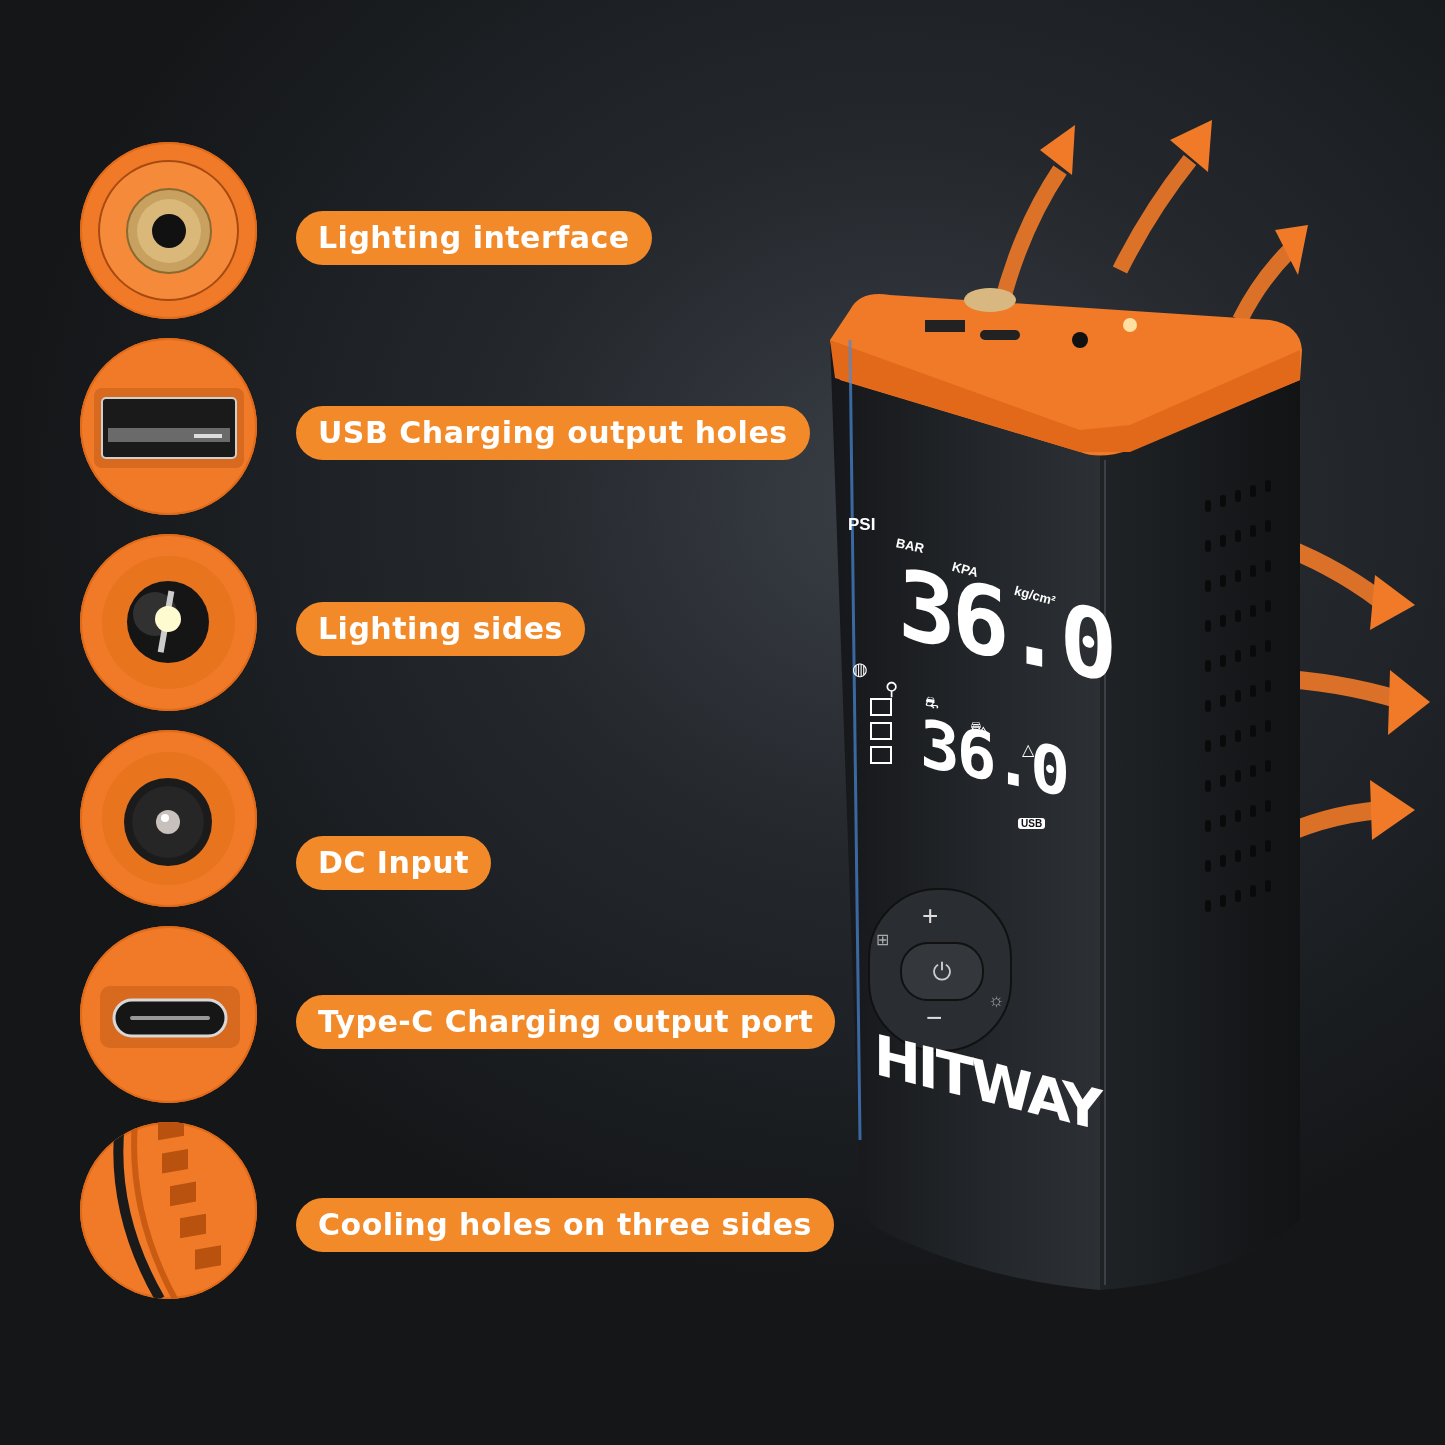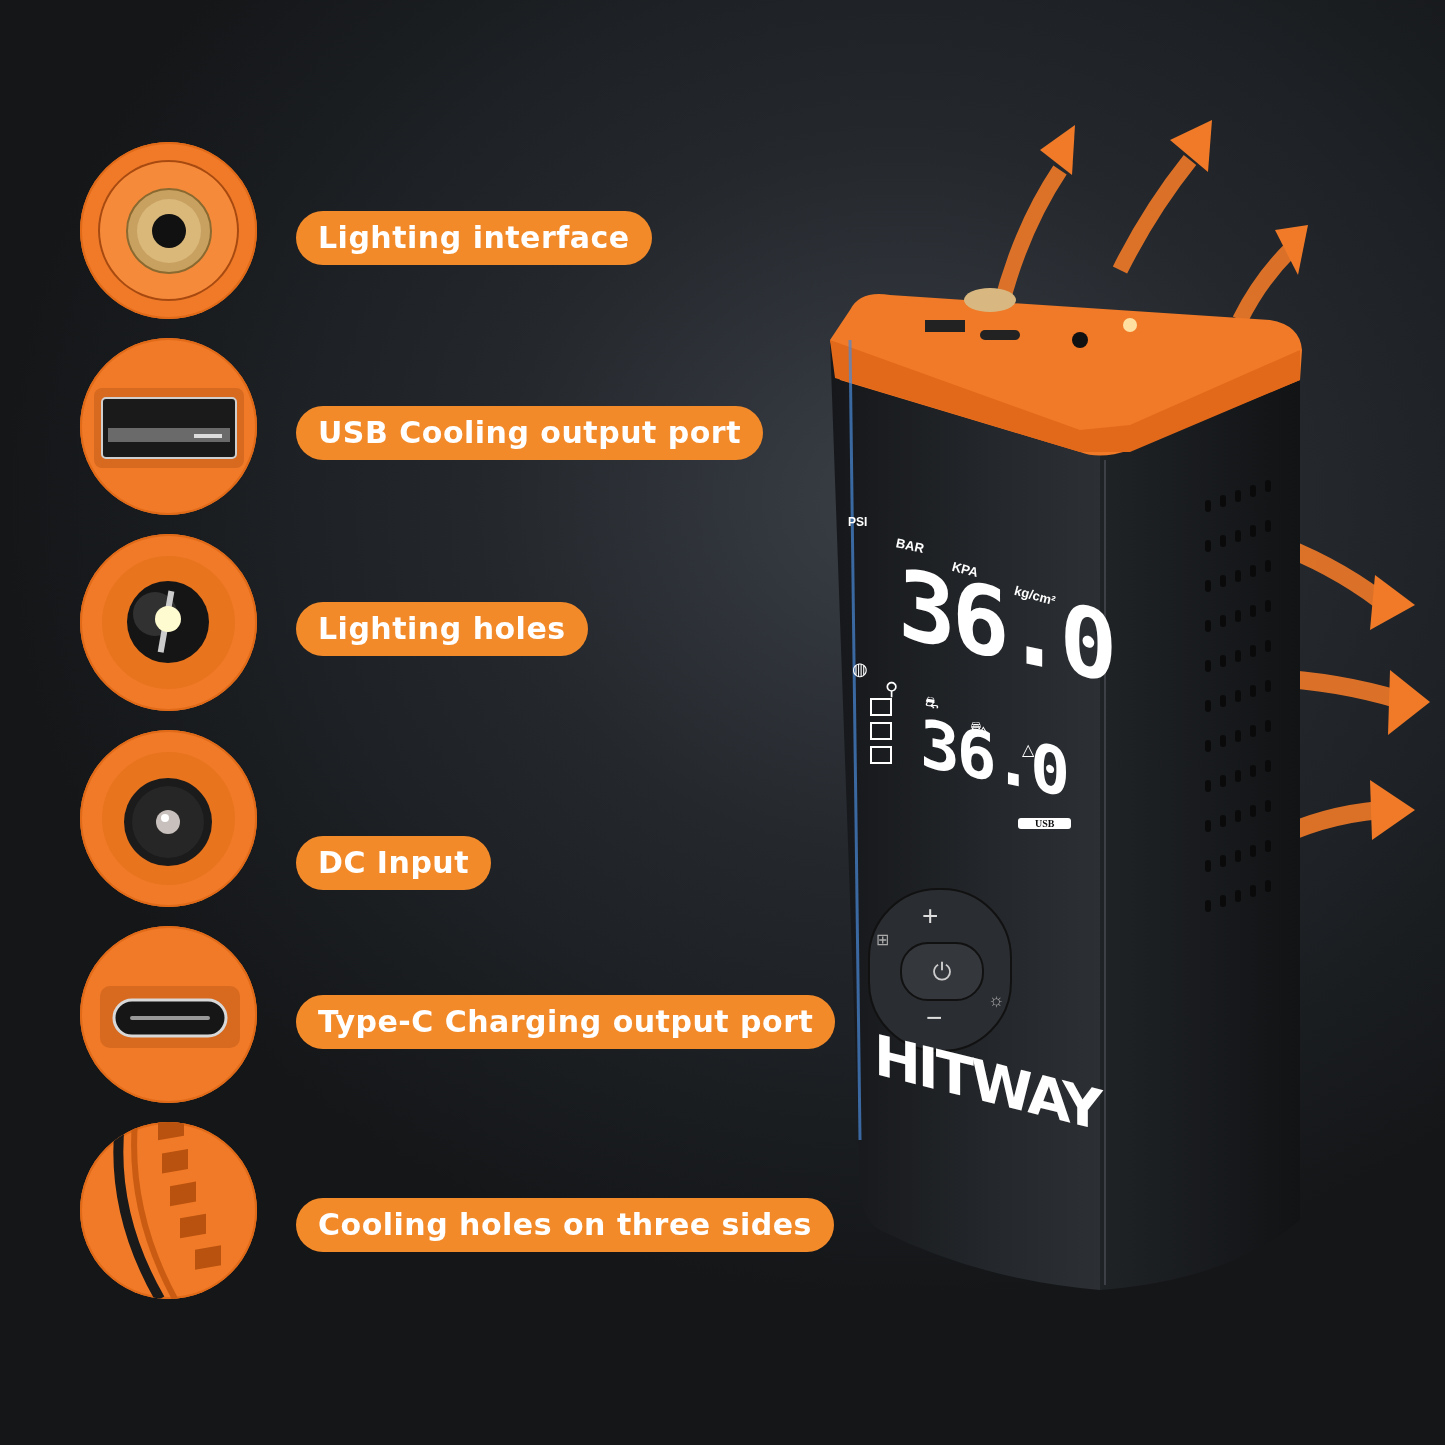--- a/index.html
+++ b/index.html
@@ -41,32 +41,32 @@
 <div class="pill" style="top:211px">Lighting interface</div>
 
 <div class="feature-circle" style="top:338px">
   <div style="position:absolute;left:14px;top:50px;width:150px;height:80px;background:#d86a20;border-radius:8px;"></div>
   <svg style="position:absolute;left:20px;top:58px" width="138" height="64">
     <rect x="2" y="2" width="134" height="60" rx="4" fill="#1a1a1a" stroke="#cfcfcf" stroke-width="2"></rect>
     <rect x="8" y="32" width="122" height="14" fill="#6a6a6a"></rect>
     <rect x="94" y="38" width="28" height="4" fill="#ddd"></rect>
   </svg>
 </div>
-<div class="pill" style="top:406px">USB Cooling output port</div>
+<div class="pill" style="top:406px">USB Charging output holes</div>
 
 <div class="feature-circle" style="top:534px">
   <div class="ring" style="left:22px;top:22px;width:133px;height:133px;background:#e8741e;"></div>
   <svg style="position:absolute;left:45px;top:45px" width="86" height="86">
     <circle cx="43" cy="43" r="41" fill="#151515"></circle>
     <circle cx="30" cy="35" r="22" fill="#444" opacity="0.6"></circle>
     <rect x="38" y="12" width="6" height="62" fill="#ccc" transform="rotate(10 43 43)"></rect>
     <circle cx="43" cy="40" r="13" fill="#fffbd0"></circle>
   </svg>
 </div>
-<div class="pill" style="top:602px">Lighting holes</div>
+<div class="pill" style="top:602px">Lighting sides</div>
 
 <div class="feature-circle" style="top:730px">
   <div class="ring" style="left:22px;top:22px;width:133px;height:133px;background:#e8741e;"></div>
   <svg style="position:absolute;left:42px;top:46px" width="92" height="92">
     <circle cx="46" cy="46" r="44" fill="#1b1b1b"></circle>
     <circle cx="46" cy="46" r="36" fill="#262626"></circle>
     <circle cx="46" cy="46" r="12" fill="#c8c0bc"></circle>
     <circle cx="43" cy="42" r="4" fill="#fff"></circle>
   </svg>
 </div>
@@ -191,39 +191,39 @@
         <rect x="420" y="565" width="6" height="12" rx="3"></rect>
         <rect x="435" y="560" width="6" height="12" rx="3"></rect>
       <rect x="375" y="620" width="6" height="12" rx="3"></rect>
         <rect x="390" y="615" width="6" height="12" rx="3"></rect>
         <rect x="405" y="610" width="6" height="12" rx="3"></rect>
         <rect x="420" y="605" width="6" height="12" rx="3"></rect>
         <rect x="435" y="600" width="6" height="12" rx="3"></rect>
     </g>
   </svg>
 
-  <div style="position:absolute;left:18px;top:235px;color:#fff;font-size:12px;font-weight:bold;">PSI</div>
+  <div style="position:absolute;left:18px;top:235px;color:#fff;font-size:17px;font-weight:bold;">PSI</div>
   <div style="position:absolute;left:66px;top:258px;color:#fff;font-size:13px;font-weight:bold;transform:rotate(12deg)">BAR</div>
   <div style="position:absolute;left:122px;top:282px;color:#fff;font-size:13px;font-weight:bold;transform:rotate(15deg)">KPA</div>
   <div style="position:absolute;left:184px;top:308px;color:#fff;font-size:13px;font-weight:bold;transform:rotate(15deg)">kg/cm²</div>
 
   <div style="position:absolute;left:68px;top:290px;color:#fff;font-family:'DejaVu Sans Mono',monospace;font-size:96px;font-weight:bold;transform:skewY(12deg);letter-spacing:-4px;">36.0</div>
   <div style="position:absolute;left:90px;top:440px;color:#fff;font-family:'DejaVu Sans Mono',monospace;font-size:66px;font-weight:bold;transform:skewY(12deg);letter-spacing:-3px;">36.0</div>
 
   <div style="position:absolute;left:22px;top:378px;color:#fff;font-size:18px;">◍</div>
   <div style="position:absolute;left:55px;top:398px;color:#fff;font-size:18px;">⚲</div>
   <div style="position:absolute;left:95px;top:414px;color:#fff;font-size:16px;">⛐</div>
   <div style="position:absolute;left:140px;top:438px;color:#fff;font-size:18px;">⛍</div>
   <div style="position:absolute;left:192px;top:460px;color:#fff;font-size:16px;">△</div>
   <div style="position:absolute;left:40px;top:418px;width:20px;height:70px;">
     <div style="width:18px;height:14px;border:2px solid #fff;margin-bottom:6px;"></div>
     <div style="width:18px;height:14px;border:2px solid #fff;margin-bottom:6px;"></div>
     <div style="width:18px;height:14px;border:2px solid #fff;"></div>
   </div>
-  <div style="position:absolute;left:188px;top:538px;color:#111;background:#fff;font-size:10px;font-weight:bold;padding:0 17px;border-radius:3px;font-family:Liberation Serif, serif;">USB</div>
+  <div style="position:absolute;left:188px;top:538px;color:#111;background:#fff;font-size:10px;font-weight:bold;padding:0 3px;border-radius:3px;">USB</div>
 
   <div style="position:absolute;left:38px;top:608px;width:140px;height:160px;border-radius:70px;background:#2a2d31;border:2px solid #111;">
     <div style="position:absolute;left:52px;top:10px;color:#ddd;font-size:28px;">+</div>
     <div style="position:absolute;left:30px;top:52px;width:80px;height:55px;border-radius:28px;background:#34373c;border:2px solid #111;color:#ccc;text-align:center;line-height:55px;font-size:24px;"><span>⏻</span></div>
     <div style="position:absolute;left:56px;top:112px;color:#ddd;font-size:28px;">−</div>
     <div style="position:absolute;left:6px;top:40px;color:#aaa;font-size:16px;"><span>⊞</span></div>
     <div style="position:absolute;left:118px;top:100px;color:#aaa;font-size:18px;"><span>☼</span></div>
   </div>
 
   <div style="position:absolute;left:44px;top:770px;color:#fff;font-size:56px;font-weight:bold;letter-spacing:-3px;transform:skewY(14deg);font-family:'DejaVu Sans',sans-serif;">HITWAY</div>

